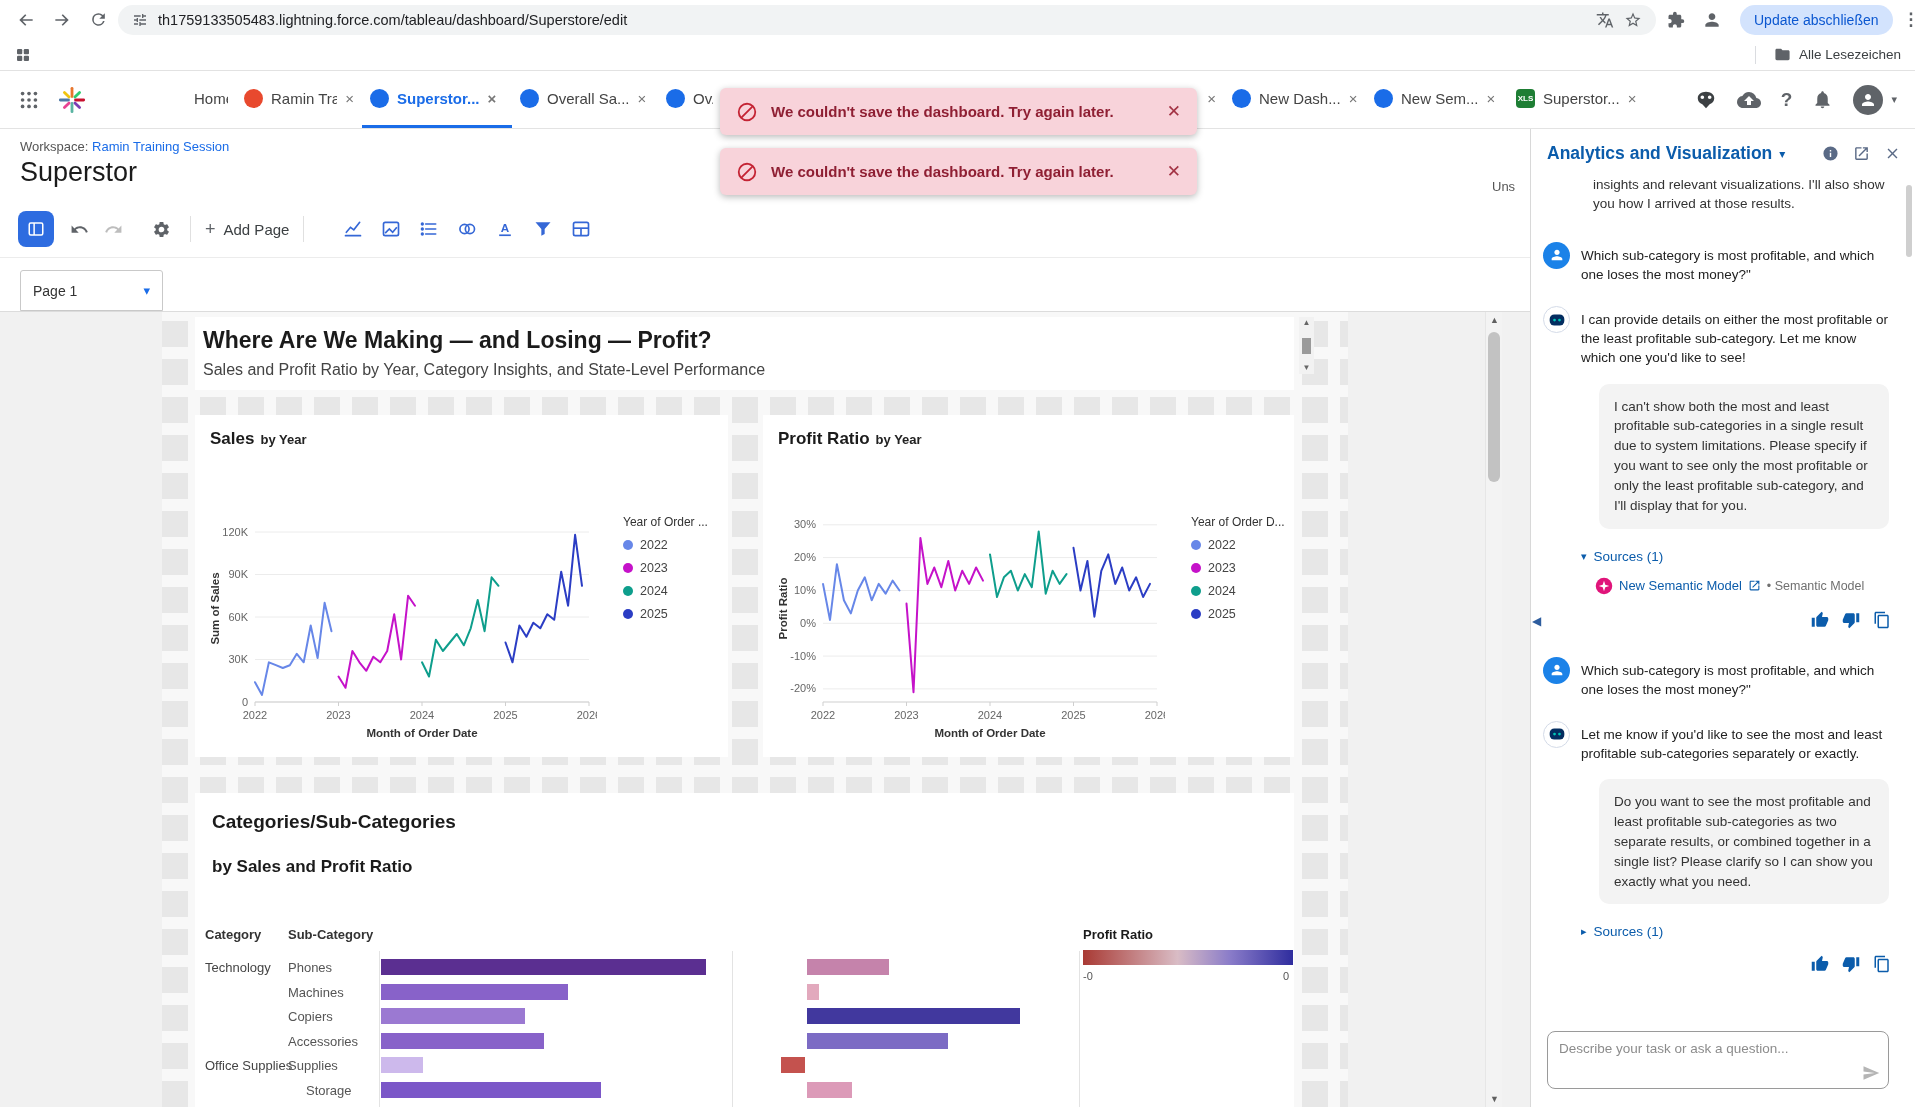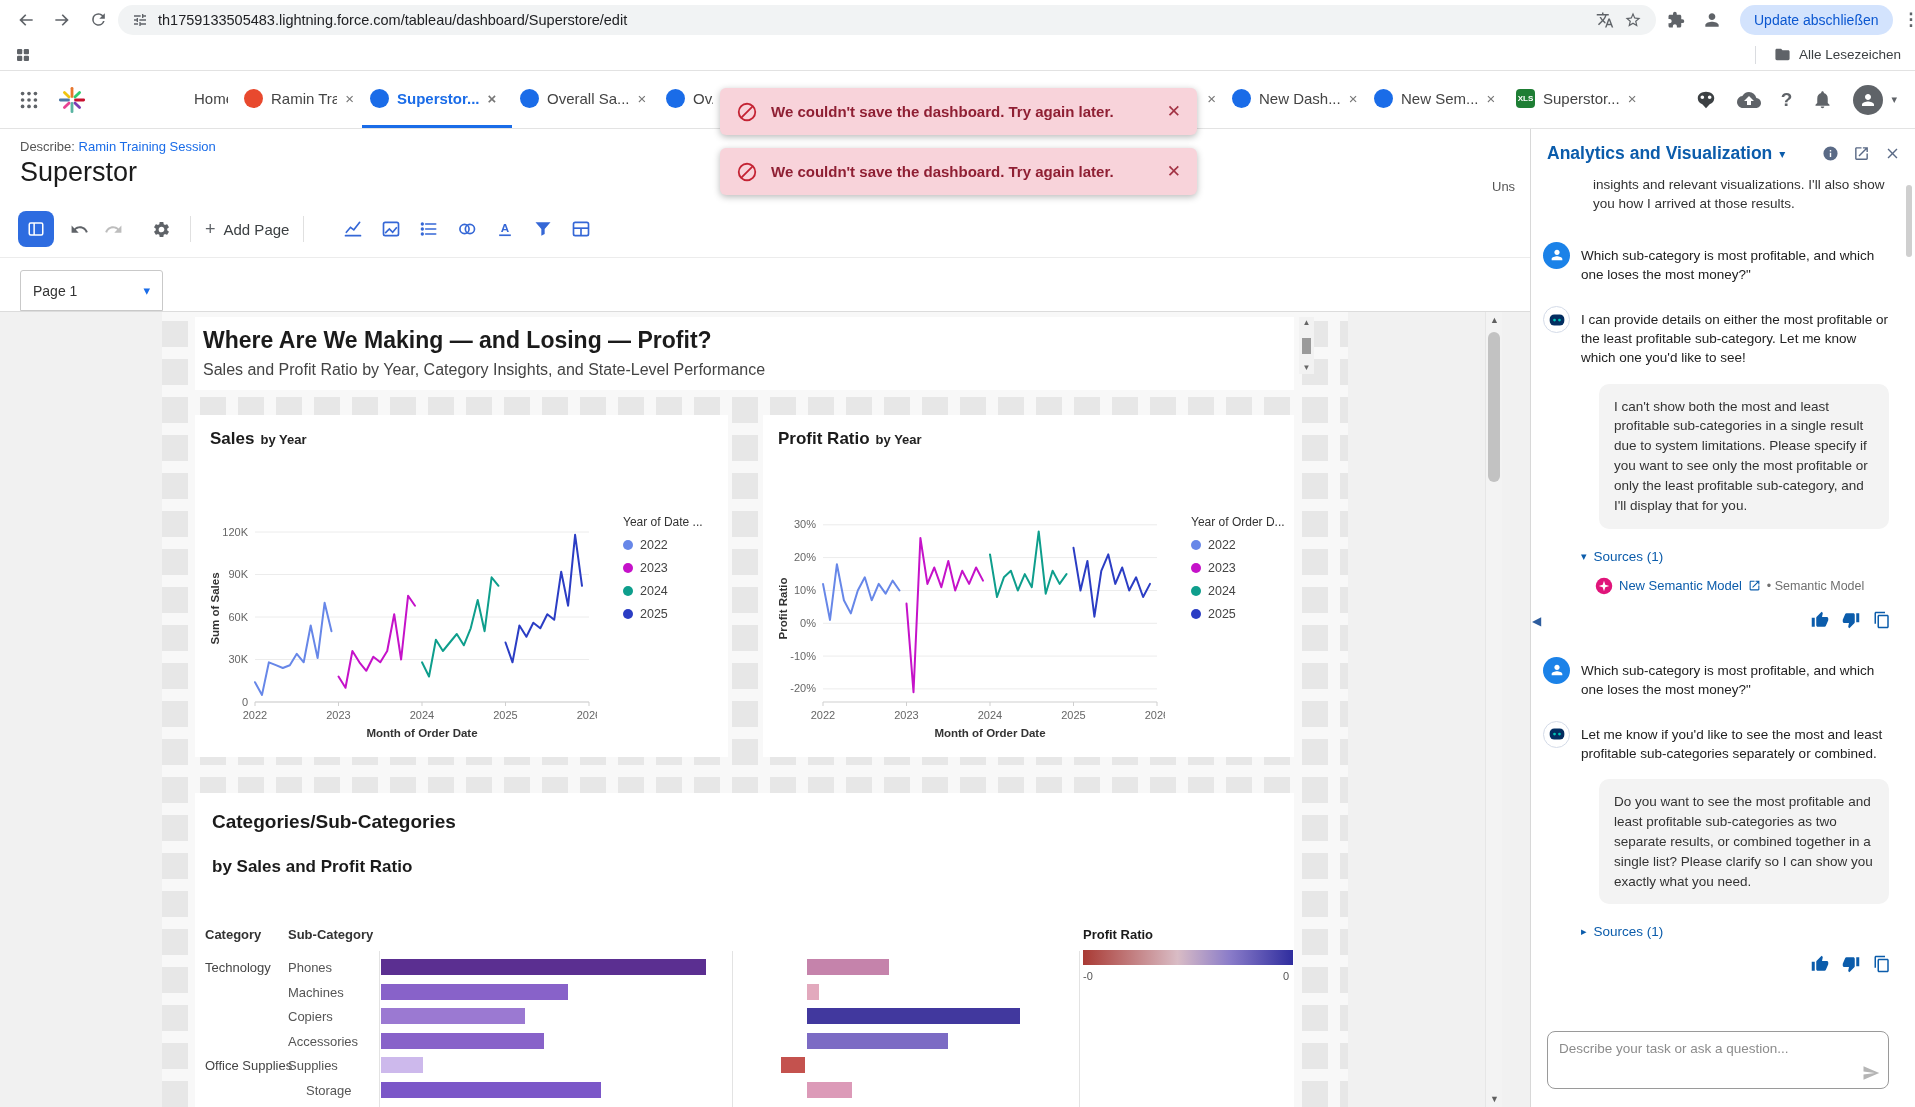--- a/index.html
+++ b/index.html
@@ -310,21 +310,21 @@
       <span class="hdr-caret">▾</span>
     </div>
   </div>
 
   <div class="app-row">
 
     <div class="main-col">
 
       <div class="ws-header">
         <div class="ws-line">
-          <span>Describe:</span>
+          <span>Workspace:</span>
           <span class="ws-link">Ramin Training Session</span>
         </div>
         <div class="ws-title">Superstor</div>
         <span class="unsaved">Uns</span>
       </div>
 
       <div class="toolbar">
         <span class="tb-blue-btn">
             <svg viewBox="0 0 24 24" width="18" height="18">
               <g fill="none" stroke="#fff" stroke-width="2">
@@ -459,21 +459,21 @@
                 <line x1="382" x2="382" y1="195" y2="199" stroke="#cfcfcf"></line>
                 <text x="382" y="212" text-anchor="middle" font-size="11" fill="#666">2026</text>
                 <text x="215" y="230" text-anchor="middle" font-size="11.5" font-weight="bold" fill="#333">Month of Order Date</text>
                 <text transform="rotate(-90)" x="-101.5" y="12" text-anchor="middle" font-size="11.5" font-weight="bold" fill="#333">Sum of Sales</text>
                 <polyline points="48.0,175.2 55.0,187.9 61.9,155.3 68.9,158.2 75.8,161.0 82.8,158.2 89.8,146.8 96.7,155.3 103.7,118.5 110.6,151.1 117.6,95.8 124.5,124.2" fill="none" stroke="#6787e8" stroke-width="2" stroke-linejoin="round" stroke-linecap="round"></polyline>
                 <polyline points="131.5,169.5 138.5,180.8 145.4,144.0 152.4,155.3 159.3,163.8 166.3,149.7 173.3,155.3 180.2,144.0 187.2,107.2 194.1,152.5 201.1,88.7 208.0,98.7" fill="none" stroke="#c512c9" stroke-width="2" stroke-linejoin="round" stroke-linecap="round"></polyline>
                 <polyline points="215.0,155.3 222.0,169.5 228.9,132.7 235.9,144.0 242.8,135.5 249.8,127.0 256.8,138.3 263.7,121.3 270.7,93.0 277.6,124.2 284.6,70.3 291.5,78.8" fill="none" stroke="#0e9e8c" stroke-width="2" stroke-linejoin="round" stroke-linecap="round"></polyline>
                 <polyline points="298.5,135.5 305.5,155.3 312.4,118.5 319.4,129.8 326.3,115.7 333.3,121.3 340.3,107.2 347.2,112.8 354.2,64.7 361.1,98.7 368.1,27.8 375.0,78.8" fill="none" stroke="#2b3dc4" stroke-width="2" stroke-linejoin="round" stroke-linecap="round"></polyline>
               </svg>
             <div class="chart-legend" id="sales-legend">
-                <div class="leg-title">Year of Date ...</div>
+                <div class="leg-title">Year of Order ...</div>
                 <div class="leg-item">
                   <span class="leg-dot" style="background:#6787e8"></span>
                   <span>2022</span>
                 </div>
                 <div class="leg-item">
                   <span class="leg-dot" style="background:#c512c9"></span>
                   <span>2023</span>
                 </div>
                 <div class="leg-item">
                   <span class="leg-dot" style="background:#0e9e8c"></span>
@@ -674,21 +674,21 @@
             <div class="msg-text">Which sub-category is most profitable, and which one loses the most money?"</div>
           </div>
           <div class="msg-row bot">
             <span class="av bot">
               <svg viewBox="0 0 24 24" width="22" height="22">
                 <rect x="4" y="6" width="16" height="12" rx="5" fill="#032d60"></rect>
                 <circle cx="9.3" cy="12" r="1.5" fill="#00c6b7"></circle>
                 <circle cx="14.7" cy="12" r="1.5" fill="#00c6b7"></circle>
               </svg>
             </span>
-            <div class="msg-text">Let me know if you'd like to see the most and least profitable sub-categories separately or combined.</div>
+            <div class="msg-text">Let me know if you'd like to see the most and least profitable sub-categories separately or exactly.</div>
           </div>
           <div class="chat-card">Do you want to see the most profitable and least profitable sub-categories as two separate results, or combined together in a single list? Please clarify so I can show you exactly what you need.</div>
           <div class="sources">
             <span class="src-chev">▸</span>
             <span>Sources (1)</span>
           </div>
           <div class="feedback">
             <span>
               <svg class="fb-ic" viewBox="0 0 24 24">
                 <path fill="#0b5cab" d="M1 21h4V9H1v12zM23 10c0-1.1-.9-2-2-2h-6.31l.95-4.57.03-.32c0-.41-.17-.79-.44-1.06L14.17 1 7.59 7.59C7.22 7.95 7 8.45 7 9v10c0 1.1.9 2 2 2h9c.83 0 1.54-.5 1.84-1.22l3.02-7.05c.09-.23.14-.47.14-.73v-2z"></path>

